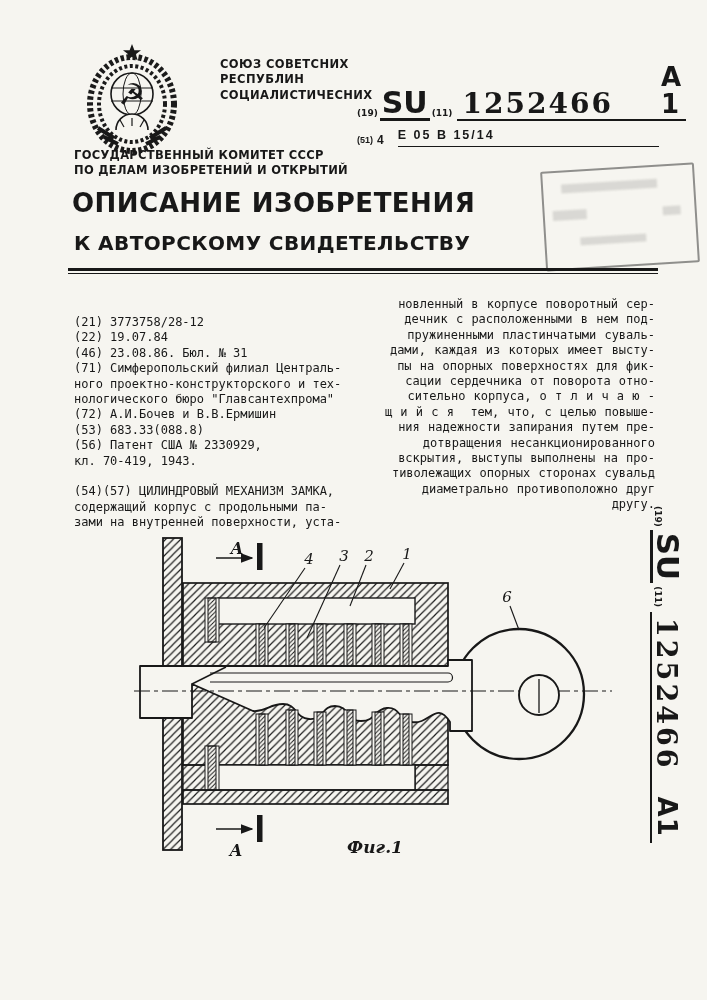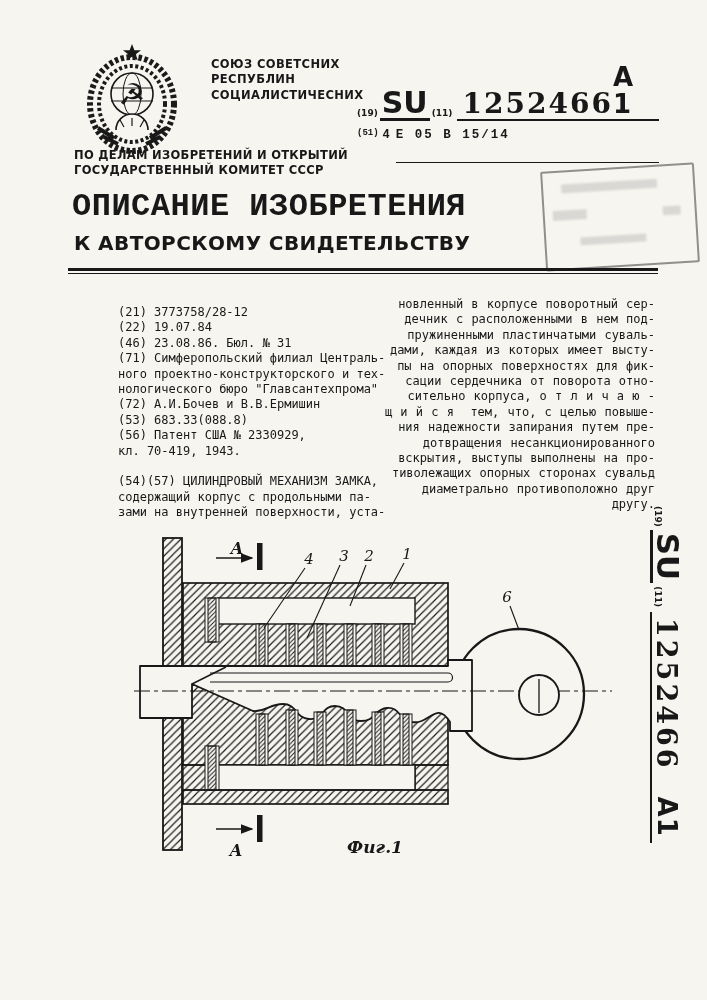--- a/index.html
+++ b/index.html
@@ -1,49 +1,49 @@
 <!DOCTYPE html>
 <html lang="ru" style="--paper: #f6f5f0; --ink: #181818;"><head>
 <meta charset="utf-8">
 <style>
   :root{ --paper:#f6f5f0; --ink:#181818; }
   html,body{margin:0;padding:0;}
   body{ width:707px; height:1000px; position:relative; background:var(--paper);
         font-family:"DejaVu Sans", "Liberation Sans", sans-serif; color:var(--ink); overflow:hidden;}
   .abs{position:absolute;}
   
-  .country{ left:211px; top:57px; width:190px; font-size:11.5px; font-weight:bold; line-height:14.5px; letter-spacing:.4px;}
+  .country{ left:220px; top:57px; width:190px; font-size:11.5px; font-weight:bold; line-height:14.5px; letter-spacing:.4px;}
   .committee{ left:74px; top:148px; width:330px; font-size:11.5px; font-weight:bold; line-height:14px; letter-spacing:.3px;}
   .pubrow{ left:357px; top:64px; width:302px; display:flex; align-items:flex-end; }
   .code-small{ font-size:9px; font-weight:bold; padding-bottom:3px; }
   .su-big{ font-size:30px; font-weight:bold; line-height:30px; border-bottom:3px solid var(--ink); padding:0 2px; margin:0 2px;}
   .numgroup{ flex:1; display:flex; align-items:flex-end; justify-content:space-between; border-bottom:2px solid var(--ink); margin-left:4px; padding:0 4px 1px 6px;}
   .pubnum{ font-family:"DejaVu Serif","Liberation Serif",serif; font-size:28px; font-weight:bold; line-height:28px; letter-spacing:2px;}
-  .kind{ font-size:26px; font-weight:bold; line-height:27px; letter-spacing:1px;}
-  .classrow{ left:357px; top:128px; width:302px; display:flex; align-items:flex-start; font-family:Liberation Mono, monospace;}
+  .kind{ font-size:26px; font-weight:bold; line-height:27px; letter-spacing:1px;margin-left:48px;}
+  .classrow{ left:357px; top:128px; width:302px; display:flex; align-items:flex-end; font-family:Liberation Sans, sans-serif;}
   .classrow .code-small{padding-bottom:2px;}
   .ipc-ed{ font-size:12px; font-weight:bold; margin:0 6px 0 4px;}
-  .ipc{ flex:1; font-size:12.5px; font-weight:bold; letter-spacing:2px; border-bottom:1.6px solid var(--ink); padding-bottom:20px;}
-  .doctitle{ left:72px; top:188px; font-size:32px; font-weight:bold; letter-spacing:.5px; white-space:nowrap;font-family:Liberation Mono, monospace;}
+  .ipc{ flex:1; font-size:12.5px; font-weight:bold; letter-spacing:2px; border-bottom:1.6px solid var(--ink); padding-bottom:4px;margin-left:8px;}
+  .doctitle{ left:72px; top:188px; font-size:26px; font-weight:bold; letter-spacing:.5px; white-space:nowrap;}
   .docsubtitle{ left:74px; top:231px; font-size:20px; font-weight:bold; letter-spacing:.4px; white-space:nowrap;}
   
   .stamp{ left:543px; top:167px; width:150px; height:96px; border:2.2px solid rgba(25,25,25,.55);
           transform:rotate(-3.5deg); border-radius:2px; opacity:.85;}
   .stamp i{ position:absolute; background:rgba(40,40,40,.16); filter:blur(1.2px); display:block;}
   .stamp .s1{left:18px;top:12px;width:96px;height:9px;}
   .stamp .s2{left:8px;top:38px;width:34px;height:10px;}
   .stamp .s3{left:118px;top:40px;width:18px;height:9px;}
   .stamp .s4{left:34px;top:66px;width:66px;height:8px;}
   
   .rule{ left:68px; top:268px; width:590px;}
   .rule .t{height:3px; background:var(--ink);}
   .rule .b{height:1.2px; background:var(--ink); margin-top:2px;}
   
   .tcol{ font-family:"DejaVu Sans Mono","Liberation Mono",monospace; font-size:12px; line-height:15.4px; white-space:pre;}
-  .col-left{ left:74px; top:305px; width:292px;margin-left:44px;}
+  .col-left{ left:74px; top:315px; width:292px;}
   .col-right{ left:360px; top:297px; width:295px; word-spacing:1px;text-align:right;}
   .tline{min-height:15.4px;}
   
   .sidebar{ left:630px; top:506px; width:74px; height:330px;}
   .sidebar-inner{ position:absolute; left:68px; top:0; width:322px; height:48px;
                   transform:rotate(90deg); transform-origin:0 0;
                   display:flex; align-items:flex-end;}
   .sb-su{ font-size:31px; font-weight:bold; line-height:30px; border-bottom:3px solid var(--ink); padding:0 3px; margin:0 3px;}
   .sb-group{ display:flex; align-items:flex-end; border-bottom:2.5px solid var(--ink); margin-left:5px; padding:0 6px 1px 6px;}
   .sb-num{ font-family:"DejaVu Serif","Liberation Serif",serif; font-size:27px; font-weight:bold; line-height:27px; letter-spacing:3px;}
@@ -68,22 +68,22 @@
   <line x1="56" y1="85" x2="60" y2="78" stroke="#181818" stroke-width="1.2"></line>
   <path d="M14,86 L30,96 M82,86 L66,96 M20,95 L34,102 M76,95 L62,102" stroke="#181818" stroke-width="4"></path>
 </svg>
 
 <div class="abs country">
     <div class="tline">СОЮЗ СОВЕТСНИХ</div>
     <div class="tline">РЕСПУБЛИН</div>
     <div class="tline">СОЦИАЛИСТИЧЕСНИХ</div>
   </div>
 <div class="abs committee">
+    <div class="tline">ГОСУДАРСТВЕННЫЙ КОМИТЕТ СССР</div>
     <div class="tline">ПО ДЕЛАМ ИЗОБРЕТЕНИЙ И ОТКРЫТИЙ</div>
-    <div class="tline">ГОСУДАРСТВЕННЫЙ КОМИТЕТ СССР</div>
   </div>
 
 <div class="abs pubrow">
   <span class="code-small">(19)</span>
   <span class="su-big">SU</span>
   <span class="code-small">(11)</span>
   <span class="numgroup">
     <span class="pubnum">1252466</span>
     <span class="kind">A 1</span>
   </span>

